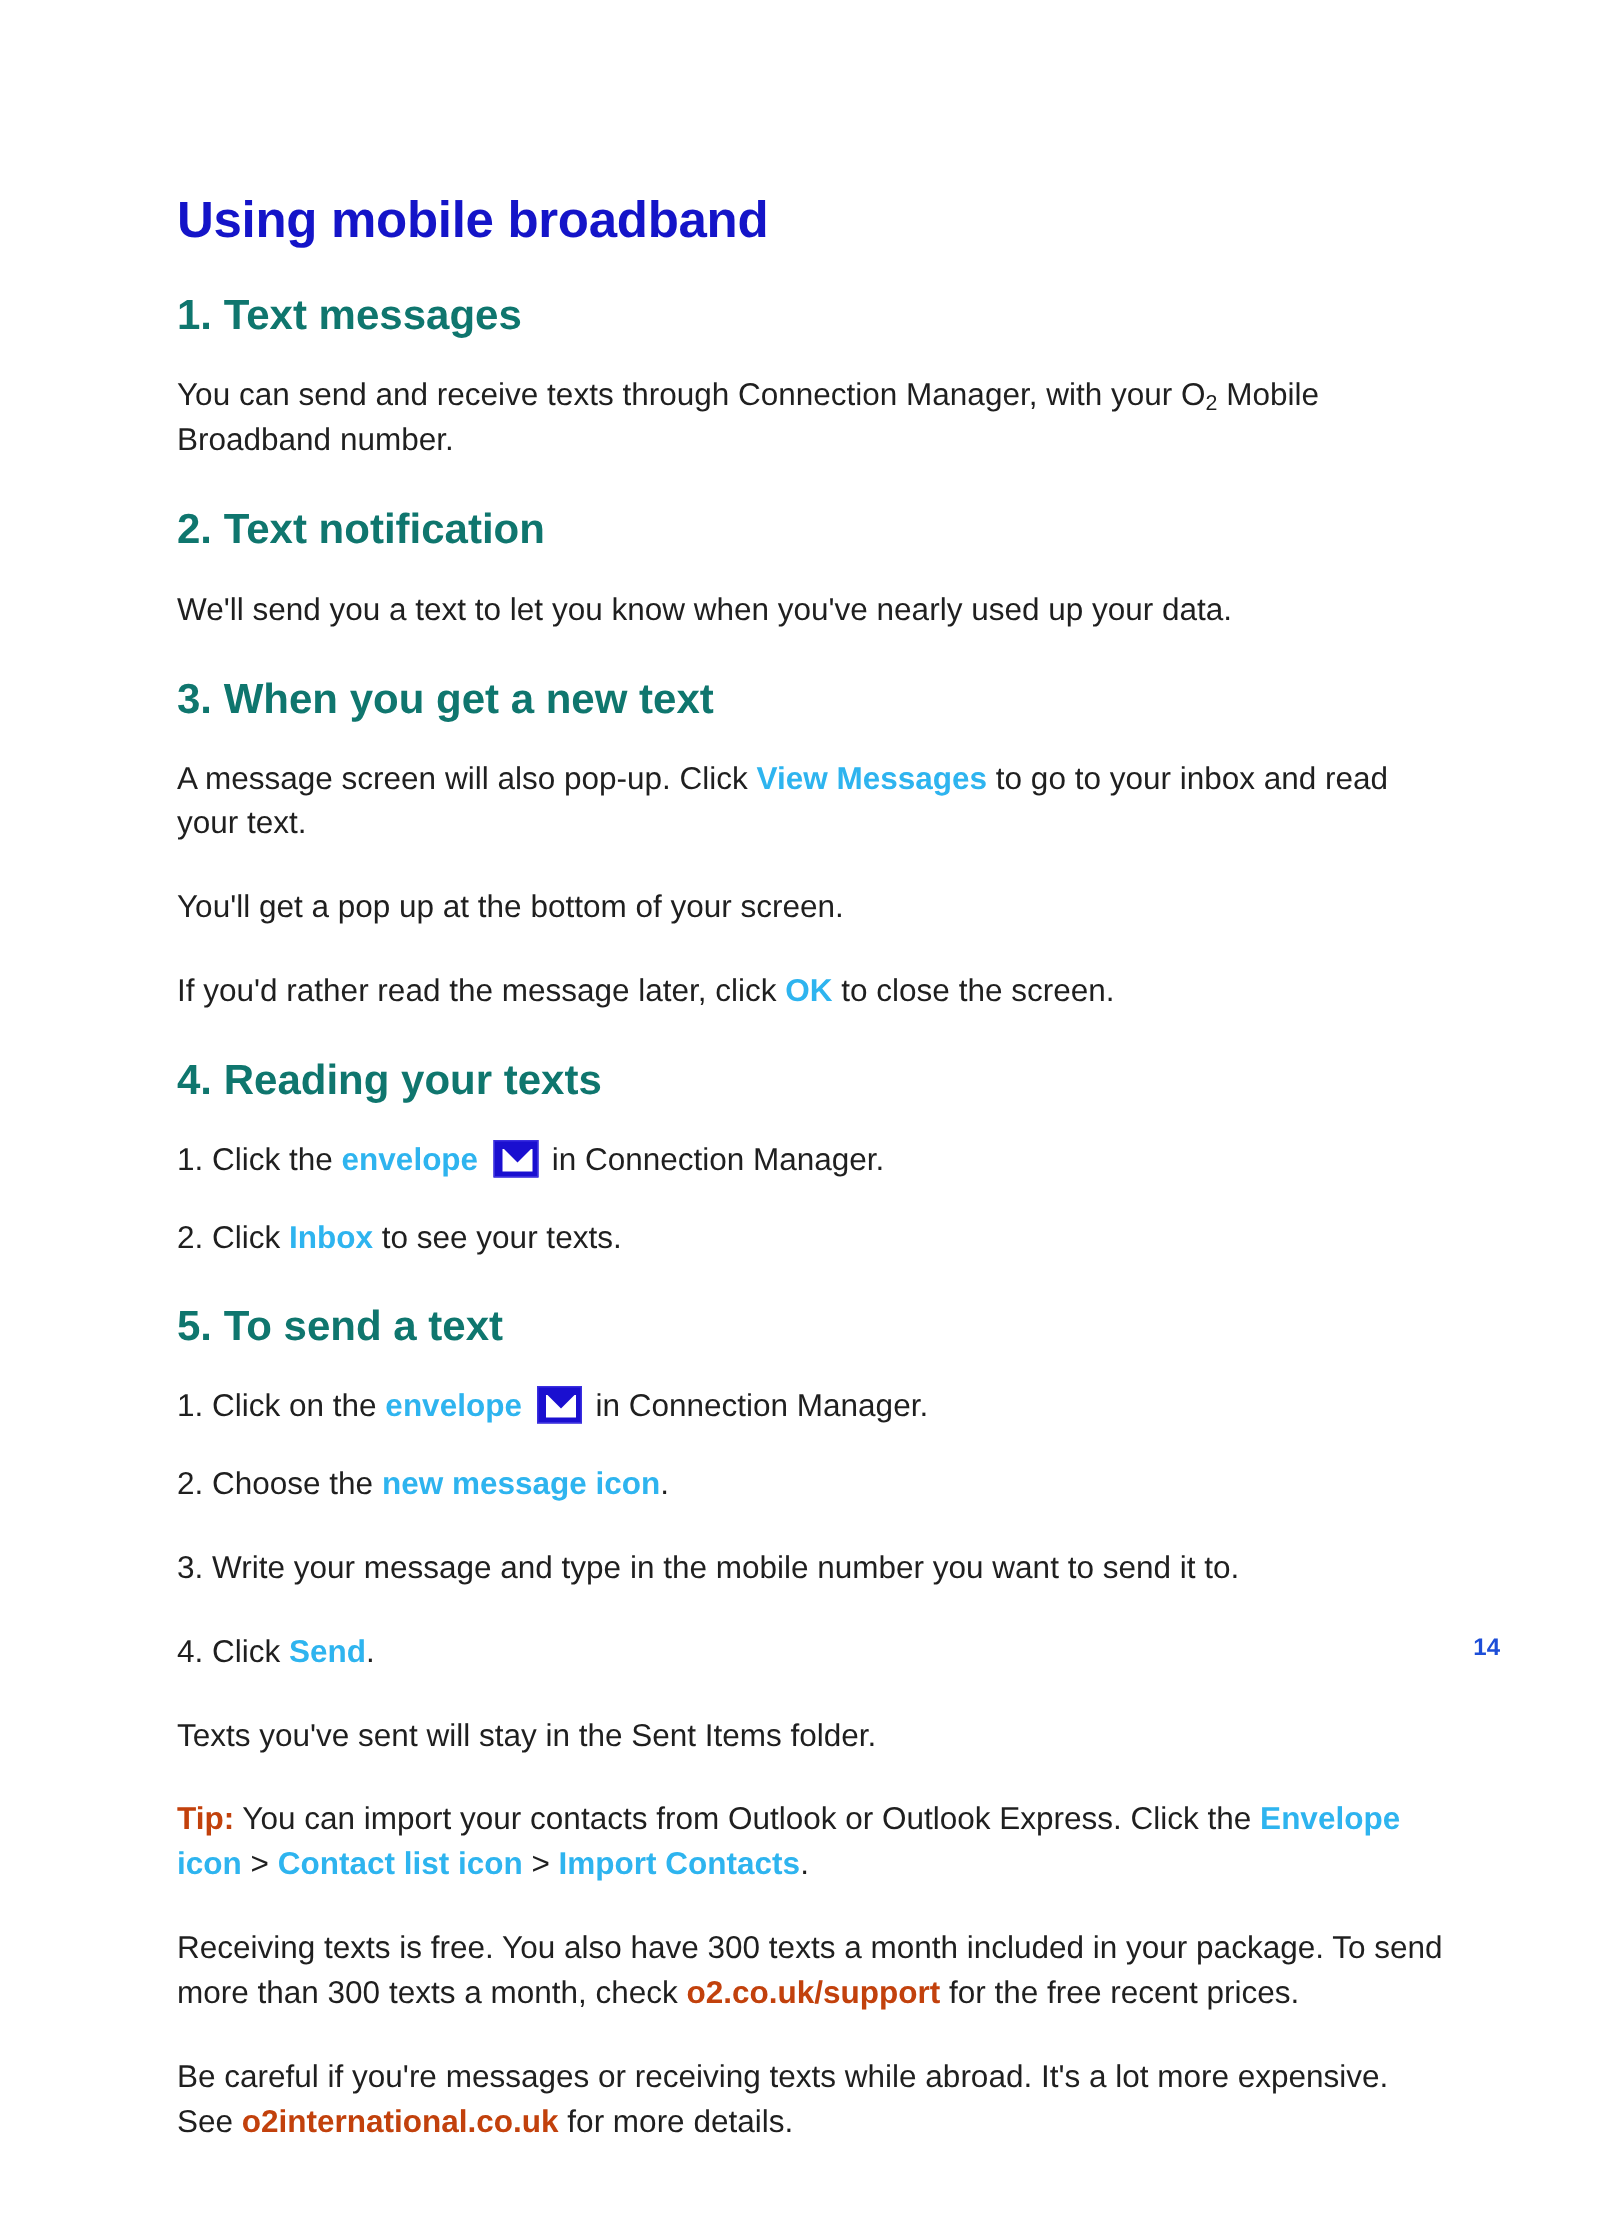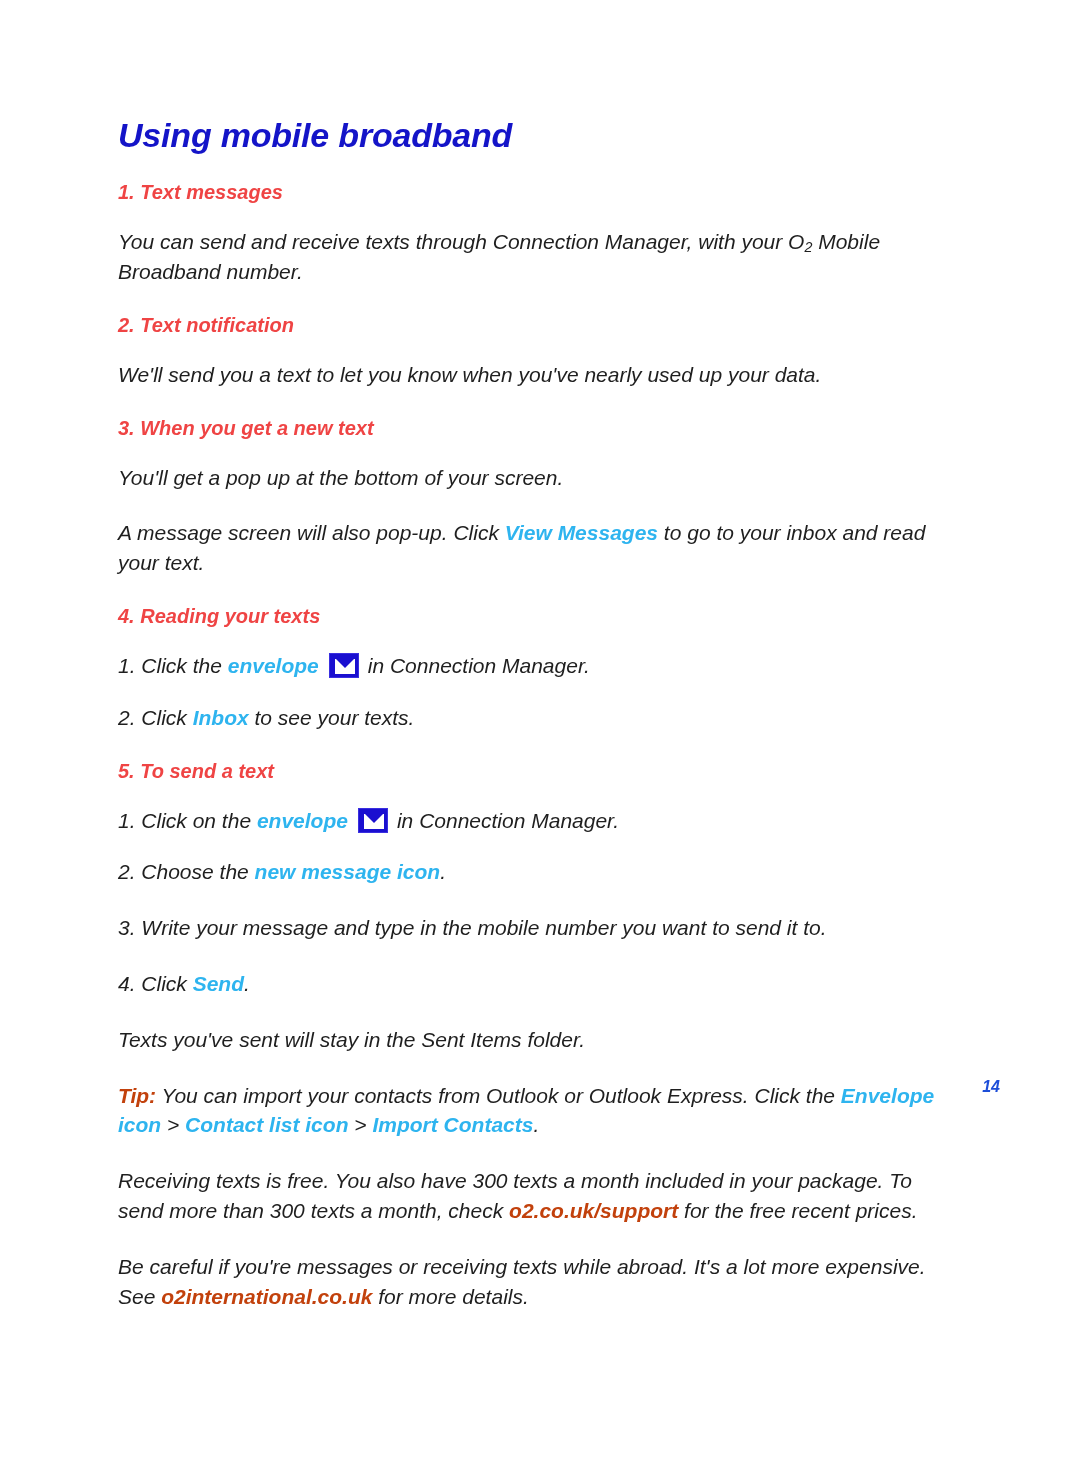--- a/index.html
+++ b/index.html
@@ -13,47 +13,46 @@
     height: 1482px;
     position: relative;
     font-family: "Liberation Sans", sans-serif;
     color: #1a1a1a;
     overflow: hidden;
   }
 
   .page {
     position: absolute;
     left: 0;
-    top: 4px;
+    top: 16px;
     width: 1080px;
     height: 1178px;
     background: #ffffff;
-    font-style: italic;
   }
 
   .content {
     position: absolute;
     left: 118px;
     top: 112px;
     width: 845px;
   }
 
   h1.doc-title {
     font-size: 34px;
     font-weight: bold;
     color: #1414c8;
     margin: 0 0 26px 0;
     line-height: 1.12;
     letter-spacing: -0.2px;
   }
 
   h2.section-heading {
-    font-size: 20px;
+    font-size: 28px;
     font-weight: bold;
-    color: #ef4444;
+    color: #0f766e;
     margin: 0 0 22px 0;
     line-height: 1.25;
   }
 
   p.body-text {
     font-size: 21px;
     font-weight: normal;
     color: #1f1f1f;
     margin: 0 0 26px 0;
     line-height: 1.42;
@@ -133,22 +132,23 @@
 
     <h1 class="doc-title">Using mobile broadband</h1>
 
     <h2 class="section-heading">1. Text messages</h2>
     <p class="body-text"><span>You can send and receive texts through Connection Manager, with your O</span><sub class="o2sub">2</sub><span> Mobile Broadband number.</span></p>
 
     <h2 class="section-heading">2. Text notification</h2>
     <p class="body-text">We'll send you a text to let you know when you've nearly used up your data.</p>
 
     <h2 class="section-heading">3. When you get a new text</h2>
+    <p class="body-text"><span>A message screen will also pop-up. Click </span><span class="cyan">View Messages</span><span> to go to your inbox and read your text.</span></p>
     <p class="body-text">You'll get a pop up at the bottom of your screen.</p>
-    <p class="body-text"><span>A message screen will also pop-up. Click </span><span class="cyan">View Messages</span><span> to go to your inbox and read your text.</span></p>
+    <p class="body-text"><span>If you'd rather read the message later, click </span><span class="cyan">OK</span><span> to close the screen.</span></p>
 
     <h2 class="section-heading">4. Reading your texts</h2>
     <p class="body-text list-line"><span>1. Click the </span><span class="cyan">envelope</span><span class="envelope-icon"><span class="flap"></span></span><span>in Connection Manager.</span></p>
     <p class="body-text"><span>2. Click </span><span class="cyan">Inbox</span><span> to see your texts.</span></p>
 
     <h2 class="section-heading">5. To send a text</h2>
     <p class="body-text list-line"><span>1. Click on the </span><span class="cyan">envelope</span><span class="envelope-icon"><span class="flap"></span></span><span>in Connection Manager.</span></p>
     <p class="body-text"><span>2. Choose the </span><span class="cyan">new message icon</span><span>.</span></p>
     <p class="body-text">3. Write your message and type in the mobile number you want to send it to.</p>
     <p class="body-text"><span>4. Click </span><span class="cyan">Send</span><span>.</span></p>

